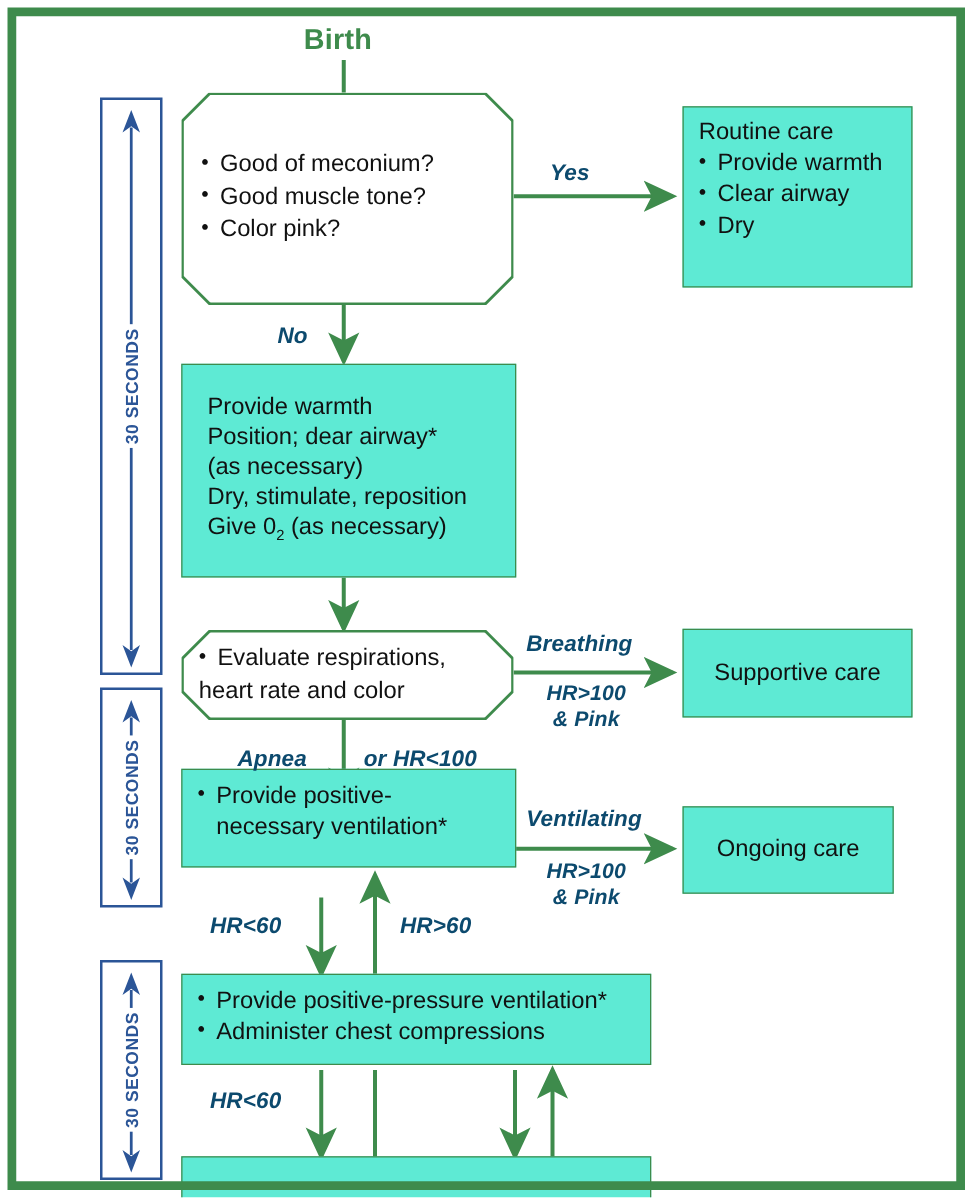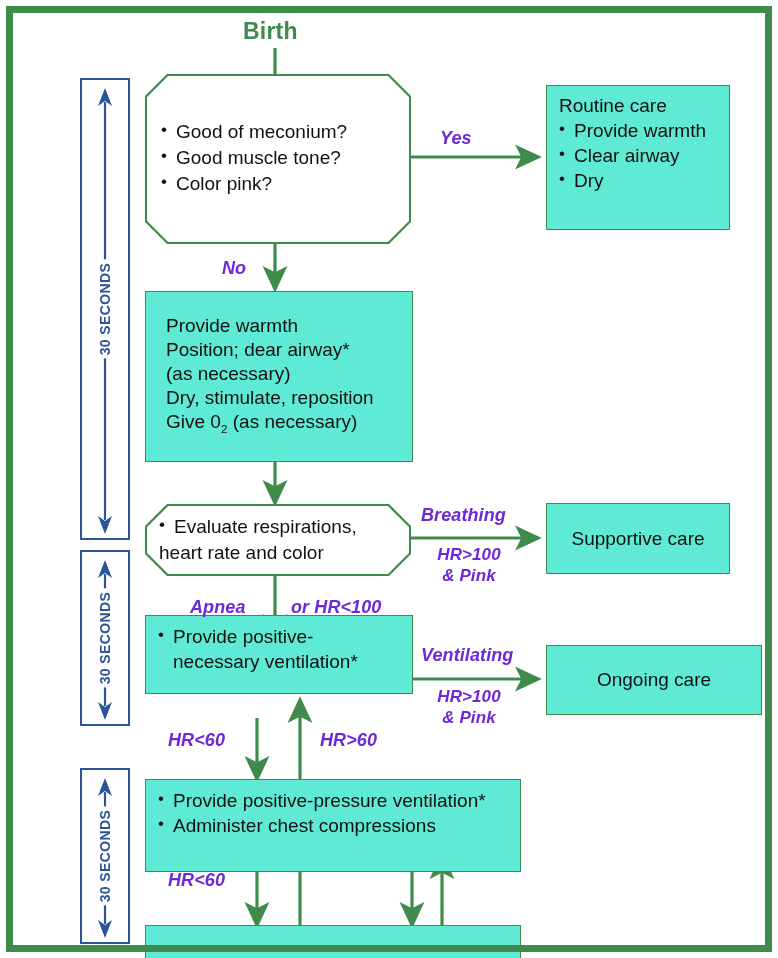--- a/index.html
+++ b/index.html
@@ -126,21 +126,21 @@
     color:#3e8b4c;
     letter-spacing:.2px;
   }
 
   
   .elabel{
     position:absolute;
     font-size:18px;
     font-style:italic;
     font-weight:bold;
-    color:#6d28d9;
+    color:#0c4a6e;
     white-space:nowrap;
     letter-spacing:.1px;
   }
   .elabel.small{font-size:17px;}
   .elabel.ctr{text-align:center;}
 
   sub{font-size:.62em;line-height:0;}
   svg{display:block;overflow:visible;}
   .lyr{position:absolute;left:0;top:0;width:778px;height:958px;pointer-events:none;}
 </style>
@@ -262,25 +262,25 @@
 
   <div class="box" style="left:145px;top:615px;width:268px;height:79px;">
     <div class="inner" style="padding:9px 12px;">
       <ul class="bul">
         <li>Provide positive-</li>
       </ul>
       <div class="plain-line" style="padding-left:15px;">necessary ventilation*</div>
     </div>
   </div>
 
-  <div class="box" style="left:546px;top:645px;width:216px;height:70px;display:flex;align-items:center;">
+  <div class="box" style="left:546px;top:645px;width:169px;height:70px;display:flex;align-items:center;">
     <div class="inner" style="width:100%;text-align:center;">Ongoing care</div>
   </div>
 
-  <div class="box" style="left:145px;top:779px;width:376px;height:93px;">
+  <div class="box" style="left:145px;top:779px;width:376px;height:73px;">
     <div class="inner" style="padding:9px 12px;">
       <ul class="bul">
         <li>Provide positive-pressure ventilation*</li>
         <li>Administer chest compressions</li>
       </ul>
     </div>
   </div>
 
   <div class="box" style="left:145px;top:925px;width:376px;height:40px;">
     <div class="inner"></div>

